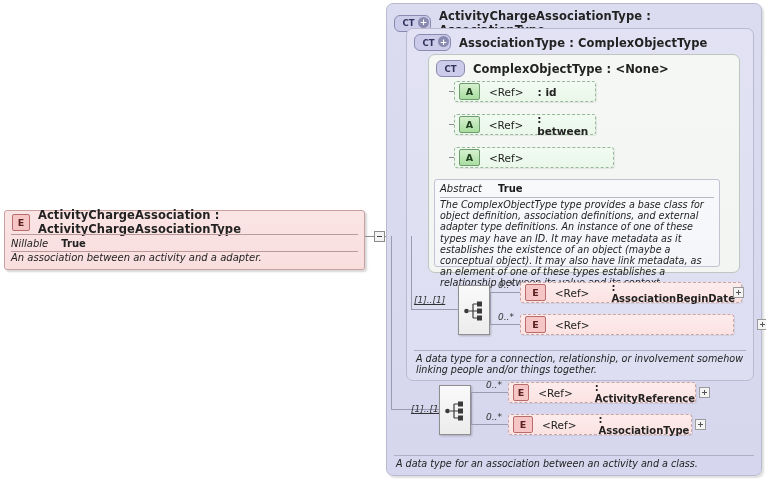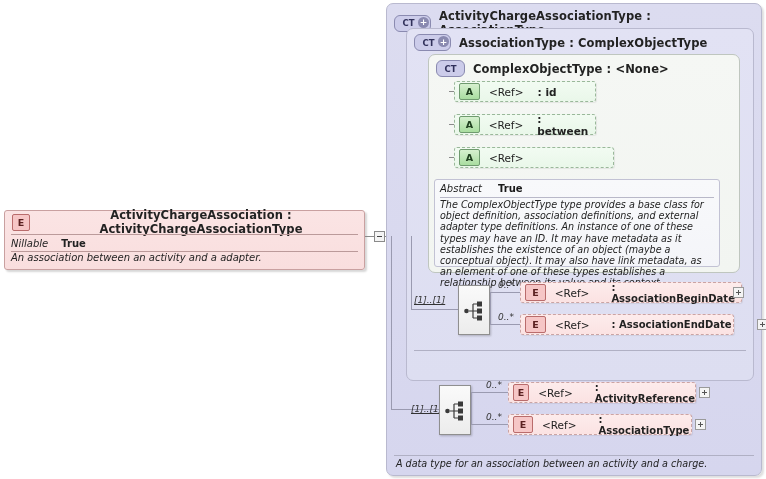--- a/index.html
+++ b/index.html
@@ -21,21 +21,21 @@
     background:linear-gradient(180deg,#fbe4e4 0%,#f9dede 100%);
     border:1px solid #c9a0a0;
     border-radius:3px;
     box-shadow:2px 2px 2px rgba(0,0,0,.16);
   }
   #left-element-box .hdr{
     position:absolute;left:0;top:0;right:0;height:22px;
     display:flex;align-items:center;padding-left:7px;
   }
   #left-element-box .hdr .title{
-    font-size:11.5px;font-weight:bold;color:#222;margin-left:8px;letter-spacing:.1px;text-align:center;
+    font-size:11.5px;font-weight:bold;color:#222;margin-left:8px;letter-spacing:.1px;
   }
   .badge-e{
     width:19px;height:15px;border:1px solid #b96c6c;background:#f6c6c6;
     border-radius:2px;display:flex;align-items:center;justify-content:center;
     font-size:9.5px;font-weight:bold;color:#5a2020;font-family:"DejaVu Sans",sans-serif;
   }
   #left-element-box .row-nillable{
     position:absolute;left:6px;top:23px;right:6px;height:16px;
     border-top:1px solid #bb9a9a;border-bottom:1px solid #bb9a9a;
     display:flex;align-items:center;
@@ -268,25 +268,25 @@
     <span class="badge-e">E</span>
     <span class="ref">&lt;Ref&gt;</span>
     <span class="nm">: AssociationBeginDate</span>
   </div>
   <div class="abs plus-box" style="left:733px;top:287px;"></div>
 
   <span class="card-occ" style="left:498px;top:312px;">0..*</span>
   <div class="abs elem-row" style="left:520px;top:314px;width:214px;">
     <span class="badge-e">E</span>
     <span class="ref">&lt;Ref&gt;</span>
-    <span class="nm">: AssociationEndDate</span>
   </div>
   <div class="abs plus-box" style="left:757px;top:319px;"></div>
 
   <div class="abs doc-rule" style="left:414px;top:350px;width:332px;"></div>
+  <div class="doc-strip" style="left:416px;top:353px;width:330px;">A data type for a connection, relationship, or involvement somehow linking people and/or things together.</div>
 
   <div class="abs wire" style="left:391px;top:236px;width:1px;height:174px;"></div>
   <div class="abs wire" style="left:391px;top:409px;width:48px;height:1px;"></div>
   <span class="card-left" style="left:411px;top:404px;">[1]..[1]</span>
 
   <div class="abs seq-box" style="left:439px;top:385px;">
     <svg class="seq-glyph" width="22" height="22" viewBox="0 0 22 22">
       <circle cx="2.5" cy="11" r="2.3" fill="#3a3a3a"></circle>
       <path d="M5 11 H9 M9 4 V18 M9 4 H13 M9 11 H13 M9 18 H13" stroke="#3a3a3a" stroke-width="1.2" fill="none"></path>
       <rect x="13" y="1.5" width="5" height="5" fill="#3a3a3a"></rect>
@@ -309,15 +309,15 @@
 
   <span class="card-occ" style="left:486px;top:412px;">0..*</span>
   <div class="abs elem-row" style="left:508px;top:414px;width:184px;">
     <span class="badge-e">E</span>
     <span class="ref">&lt;Ref&gt;</span>
     <span class="nm">: AssociationType</span>
   </div>
   <div class="abs plus-box" style="left:695px;top:419px;"></div>
 
   <div class="abs doc-rule" style="left:394px;top:455px;width:360px;"></div>
-  <div class="doc-strip" style="left:396px;top:458px;width:358px;">A data type for an association between an activity and a charge.</div>
+  <div class="doc-strip" style="left:396px;top:458px;width:358px;">A data type for an association between an activity and a class.</div>
 
 </div>
 
 </body></html>

